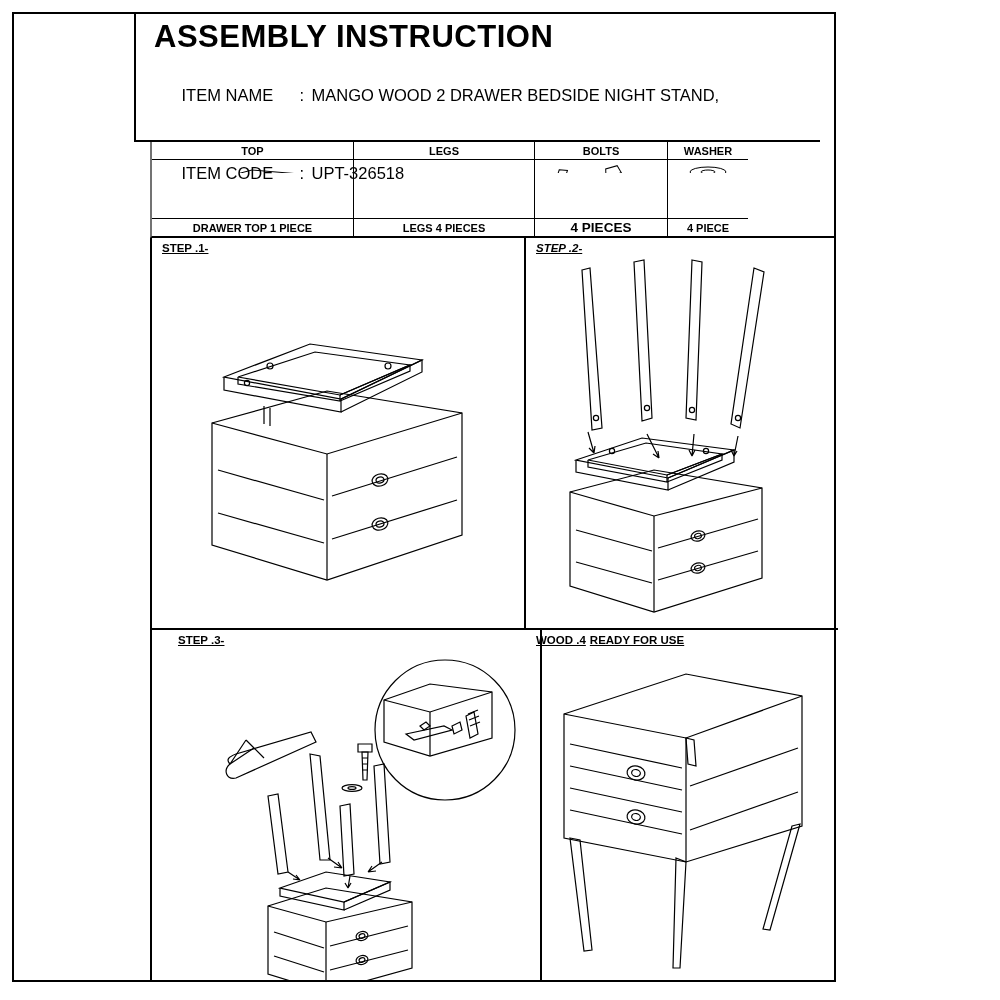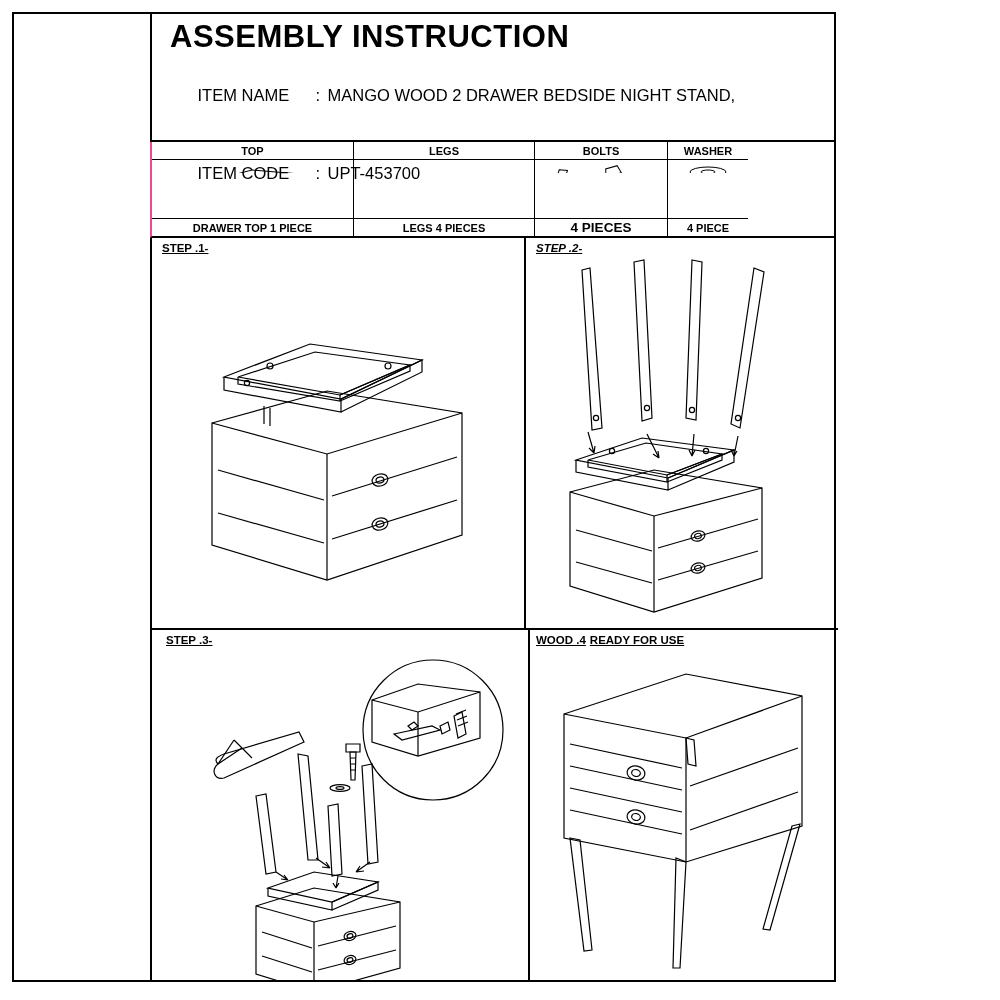--- a/index.html
+++ b/index.html
@@ -27,21 +27,21 @@
     left: 12px;
     top: 12px;
     width: 824px;
     height: 970px;
     border: 2px solid #000;
     box-sizing: border-box;
   }
   
   .titleblock {
     position: absolute;
-    left: 150px;
+    left: 134px;
     top: 12px;
     width: 686px;
     height: 130px;
     box-sizing: border-box;
     border-left: 2px solid #000;
     border-bottom: 2px solid #000;
     padding: 6px 0 0 18px;
   }
   .main-title {
     font-size: 31px;
@@ -58,21 +58,21 @@
   .meta-line .sep { display: inline-block; width: 12px; }
 
   
   .parts {
     position: absolute;
     left: 150px;
     top: 142px;
     width: 686px;
     height: 96px;
     box-sizing: border-box;
-    border-left: 2px solid #ec4899;
+    border-left: 2px solid #737373;
     border-bottom: 2px solid #000;
     display: flex;
   }
   .parts-col {
     box-sizing: border-box;
     border-right: 1px solid #000;
     display: flex;
     flex-direction: column;
   }
   .parts-col:last-child { border-right: none; }
@@ -112,21 +112,21 @@
     box-sizing: border-box;
     border-left: 2px solid #000;
   }
   .step {
     position: absolute;
     box-sizing: border-box;
     overflow: hidden;
   }
   .step-1 { left: 0;     top: 0;     width: 374px; height: 392px; border-right: 2px solid #000; border-bottom: 2px solid #000; }
   .step-2 { left: 374px; top: 0;     width: 312px; height: 392px; border-bottom: 2px solid #000; font-style: italic; }
-  .step-3 { left: 4px;     top: 392px; width: 374px; height: 352px; border-right: 2px solid #000; }
+  .step-3 { left: 16px;     top: 392px; width: 374px; height: 352px; border-right: 2px solid #000; }
   .step-4 { left: 374px; top: 392px; width: 312px; height: 352px; }
   .step-label {
     position: absolute;
     left: 10px;
     top: 4px;
     font-size: 11.5px;
     font-weight: bold;
     text-decoration: underline;
     white-space: nowrap;
   }
@@ -140,21 +140,21 @@
 
 <div class="sheet">
   <div class="frame"></div>
 
   <div class="titleblock">
     <div class="main-title">ASSEMBLY INSTRUCTION</div>
     <div class="meta-line">
       <span class="lbl">ITEM NAME</span><span class="sep">:</span><span>MANGO WOOD 2 DRAWER BEDSIDE NIGHT STAND,</span>
     </div>
     <div class="meta-line">
-      <span class="lbl">ITEM CODE</span><span class="sep">:</span><span>UPT-453700</span>
+      <span class="lbl">ITEM CODE</span><span class="sep">:</span><span>UPT-326518</span>
     </div>
   </div>
 
   <div class="parts">
 
     <div class="parts-col" style="width:202px">
       <div class="pc-head">TOP</div>
       <div class="pc-art">
         <svg class="art" width="202" height="60" viewBox="0 0 202 60">
           <g class="ln" stroke-width="1">

